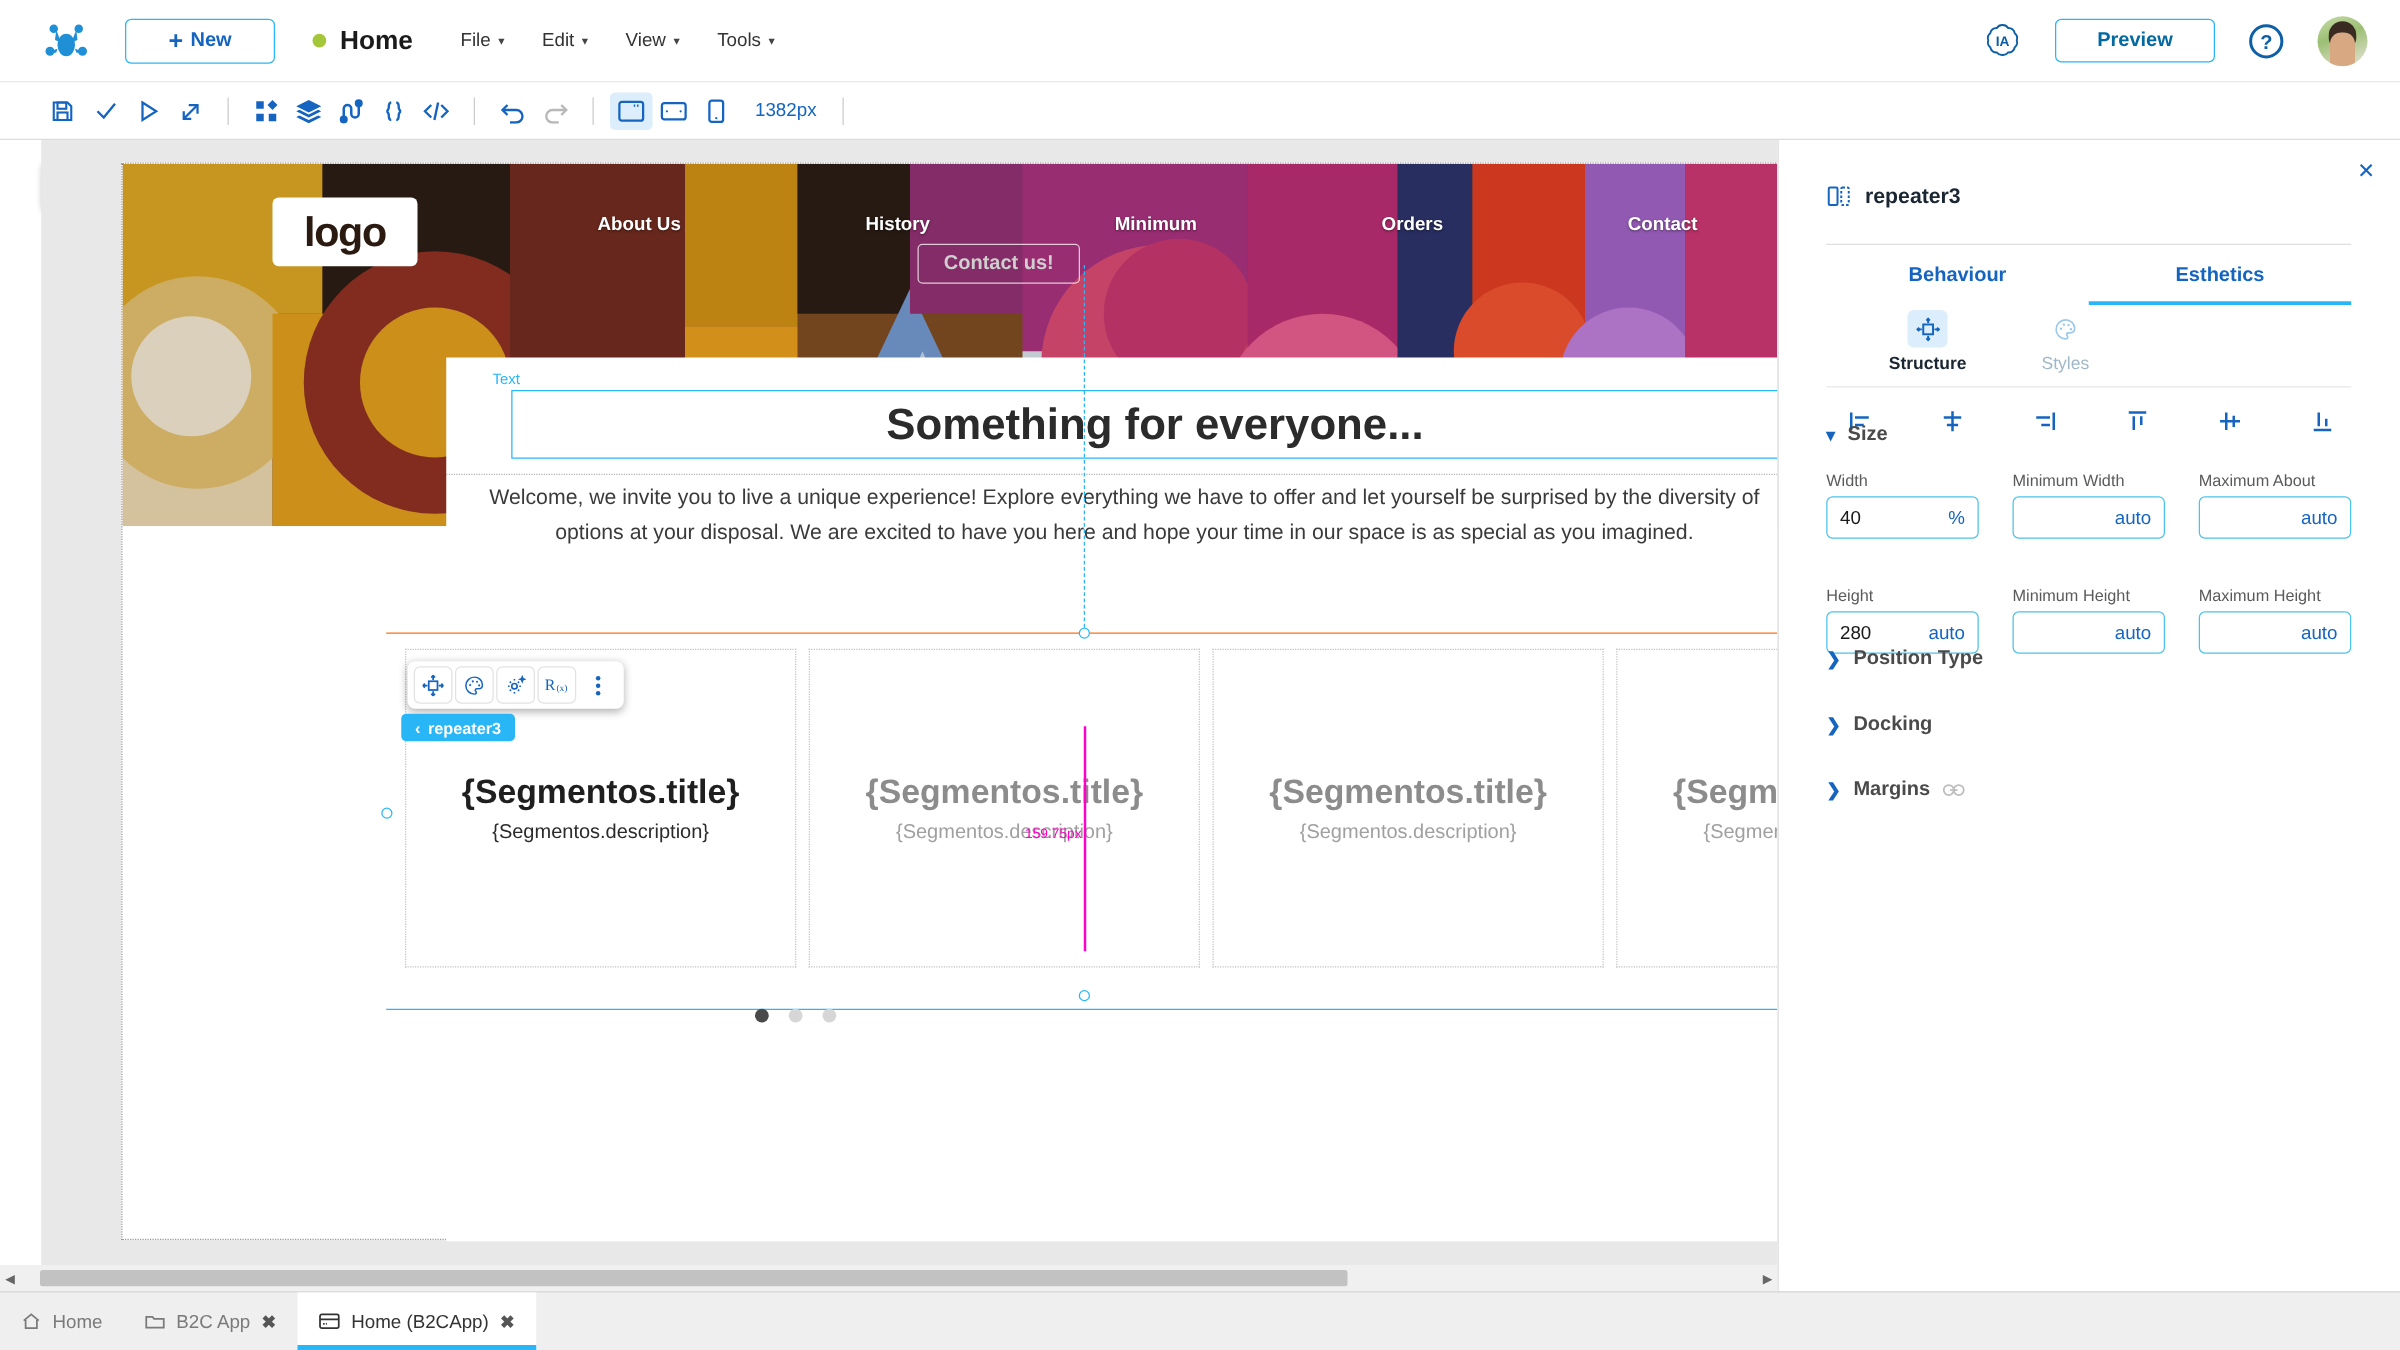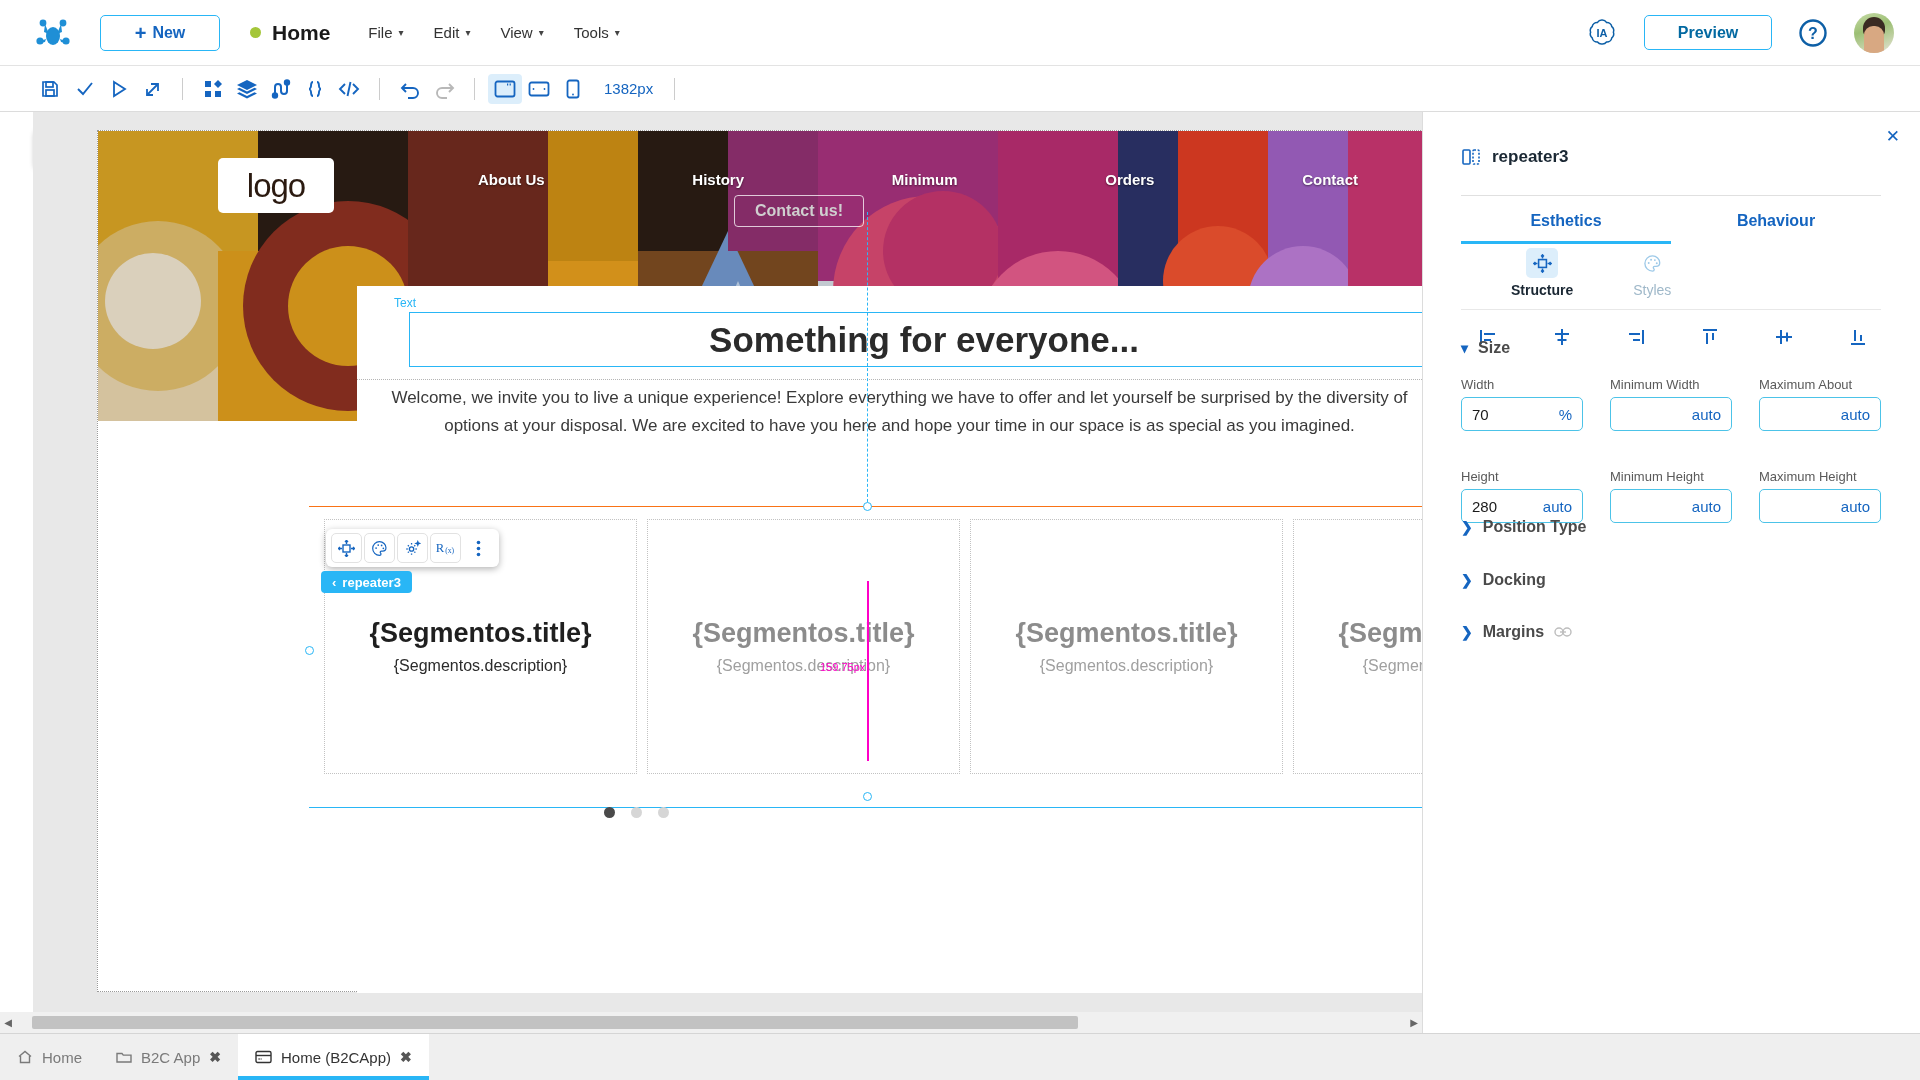--- a/index.html
+++ b/index.html
@@ -92,21 +92,21 @@
 
   
   .hero {
     position: absolute; left: 0; top: 0; width: 1324px; height: 290px; overflow: hidden;
   }
   .hero-art { position: absolute; inset: 0; }
   .nav-logo {
     position: absolute; left: 120px; top: 27px; width: 116px; height: 55px;
     background: #fff; border-radius: 5px; display: flex; align-items: center; justify-content: center;
   }
-  .nav-logo span { font-size: 33px; font-weight: normal; color: #2b1a10; letter-spacing: -1px; }
+  .nav-logo span { font-size: 33px; font-weight: bold; color: #2b1a10; letter-spacing: -1px; }
   .nav-links {
     position: absolute; left: 380px; top: 40px; width: 880px;
     display: flex; justify-content: space-between; align-items: center;
   }
   .nav-links a { color: #fff; font-size: 15px; font-weight: bold; text-decoration: none; text-shadow: 0 1px 2px rgba(0,0,0,.5); }
   .cta-btn {
     position: absolute; left: 636px; top: 64px; width: 130px; height: 32px;
     border: 1px solid rgba(255,255,255,.75); border-radius: 4px;
     display: flex; align-items: center; justify-content: center;
     color: #cfcfcf; font-size: 16px; font-weight: bold;
@@ -605,25 +605,25 @@
           <rect x="2" y="3" width="7" height="14" rx="1"></rect>
           <rect x="12" y="3" width="6" height="14" rx="1" stroke-dasharray="2 1.6"></rect>
         </svg>
       </span>
       <span class="t">repeater3</span>
     </div>
 
     <div class="rp-divider"></div>
 
     <div class="tabs">
+      <div class="tab">
+        <span>Behaviour</span>
+      </div>
       <div class="tab sel">
         <span>Esthetics</span>
-      </div>
-      <div class="tab">
-        <span>Behaviour</span>
       </div>
     </div>
 
     <div class="subtabs">
       <div class="subtab sel">
         <div class="si">
           <svg width="19" height="19" viewBox="0 0 17 17" fill="none" stroke="currentColor" stroke-width="1.4">
             <rect x="5" y="5" width="7" height="7"></rect>
             <path d="M8.5 4V1.8M8.5 13v2.2M4 8.5H1.8M13 8.5h2.2"></path>
             <path d="M7.3 2.2l1.2-1.4 1.2 1.4M7.3 14.8l1.2 1.4 1.2-1.4M2.2 7.3L.8 8.5l1.4 1.2M14.8 7.3l1.4 1.2-1.4 1.2" fill="currentColor"></path>
@@ -693,21 +693,21 @@
 
     <div class="section-hdr" style="top:227px;">
       <span class="chev">▾</span>
       <span>Size</span>
     </div>
 
     <div class="field-grid" style="top:265px;">
       <div class="field">
         <div class="lbl">Width</div>
         <div class="inp">
-          <span class="val">70</span>
+          <span class="val">40</span>
           <span class="unit">%</span>
         </div>
       </div>
       <div class="field">
         <div class="lbl">Minimum Width</div>
         <div class="inp ph">
           <span>auto</span>
         </div>
       </div>
       <div class="field">

